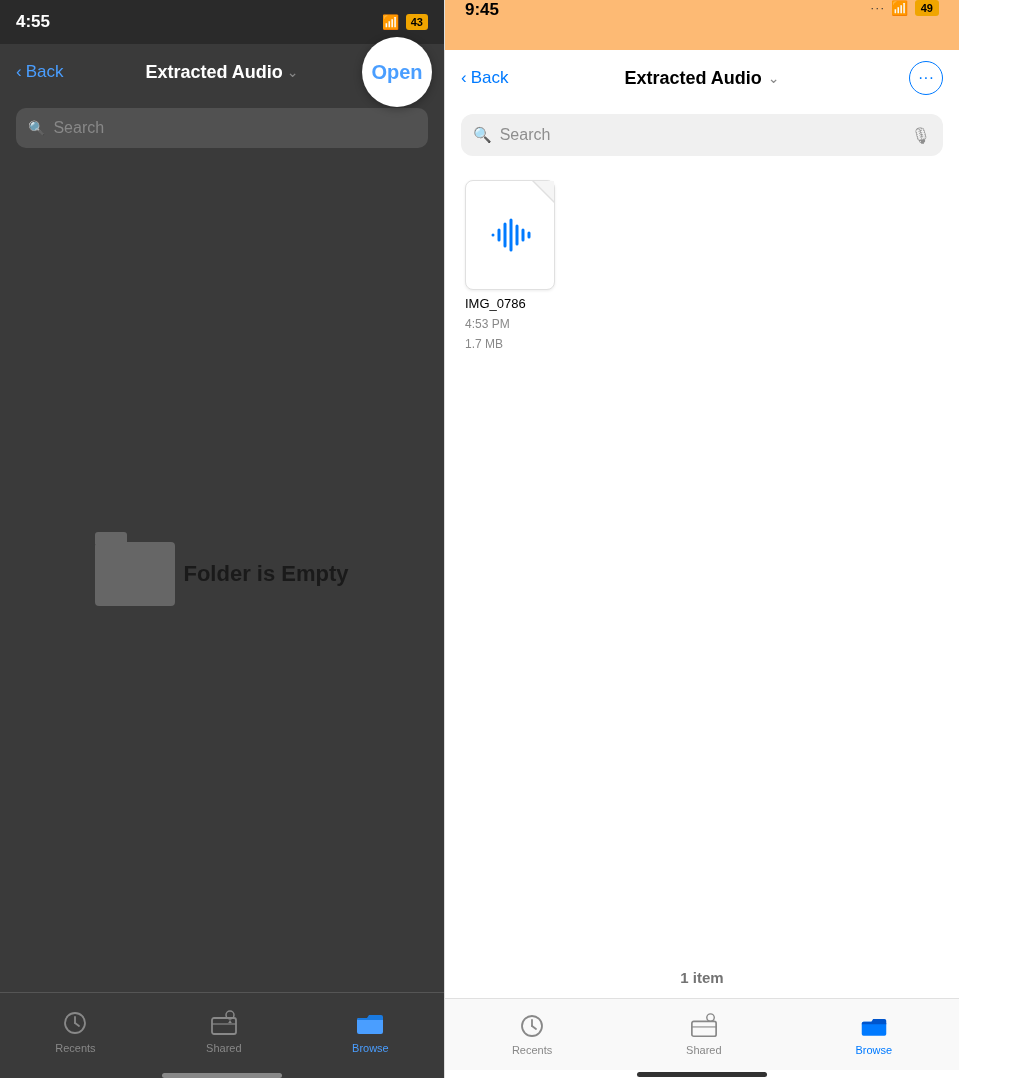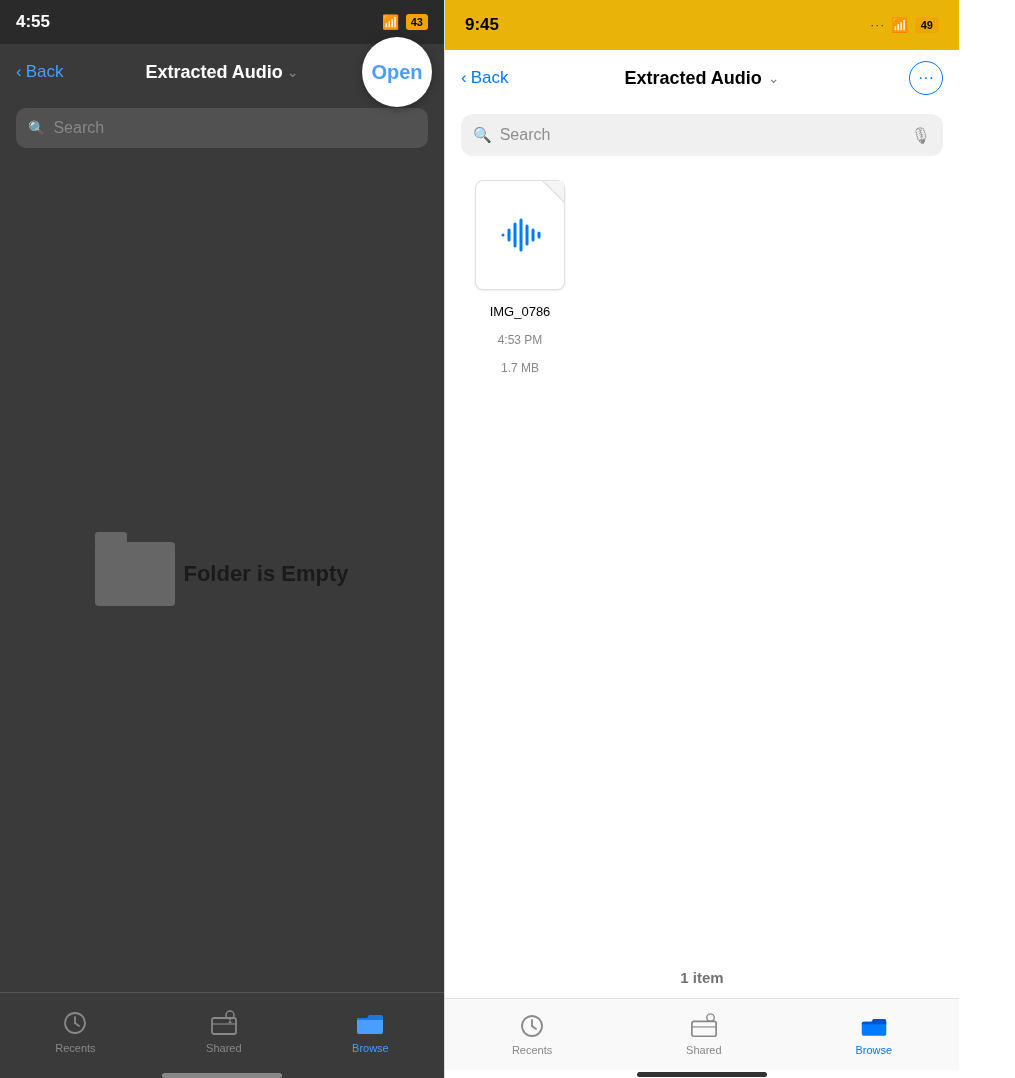--- a/index.html
+++ b/index.html
@@ -207,23 +207,23 @@
       width: 515px;
       height: 1078px;
       background: #ffffff;
       display: flex;
       flex-direction: column;
       border-left: 1px solid #ddd;
     }
 
     .right-status-bar {
       height: 50px;
-      background: #eab308;
-      display: flex;
-      align-items: center;
+      background: #fdba74;
+      display: flex;
+      align-items: flex-start;
       padding: 0 20px;
     }
     .right-status-time {
       color: #000;
       font-size: 17px;
       font-weight: 600;
     }
     .right-status-icons {
       margin-left: auto;
       display: flex;
@@ -304,23 +304,23 @@
       flex: 1;
       padding: 16px 20px;
       display: flex;
       flex-wrap: wrap;
       align-content: flex-start;
     }
 
     .file-item {
       display: flex;
       flex-direction: column;
-      align-items: center;
+      align-items: flex-start;
       width: 110px;
-      gap: 14px;
+      gap: 6px;
     }
     .file-icon {
       width: 90px;
       height: 110px;
       background: white;
       border: 1px solid #e0e0e0;
       border-radius: 8px;
       display: flex;
       flex-direction: column;
       align-items: center;

